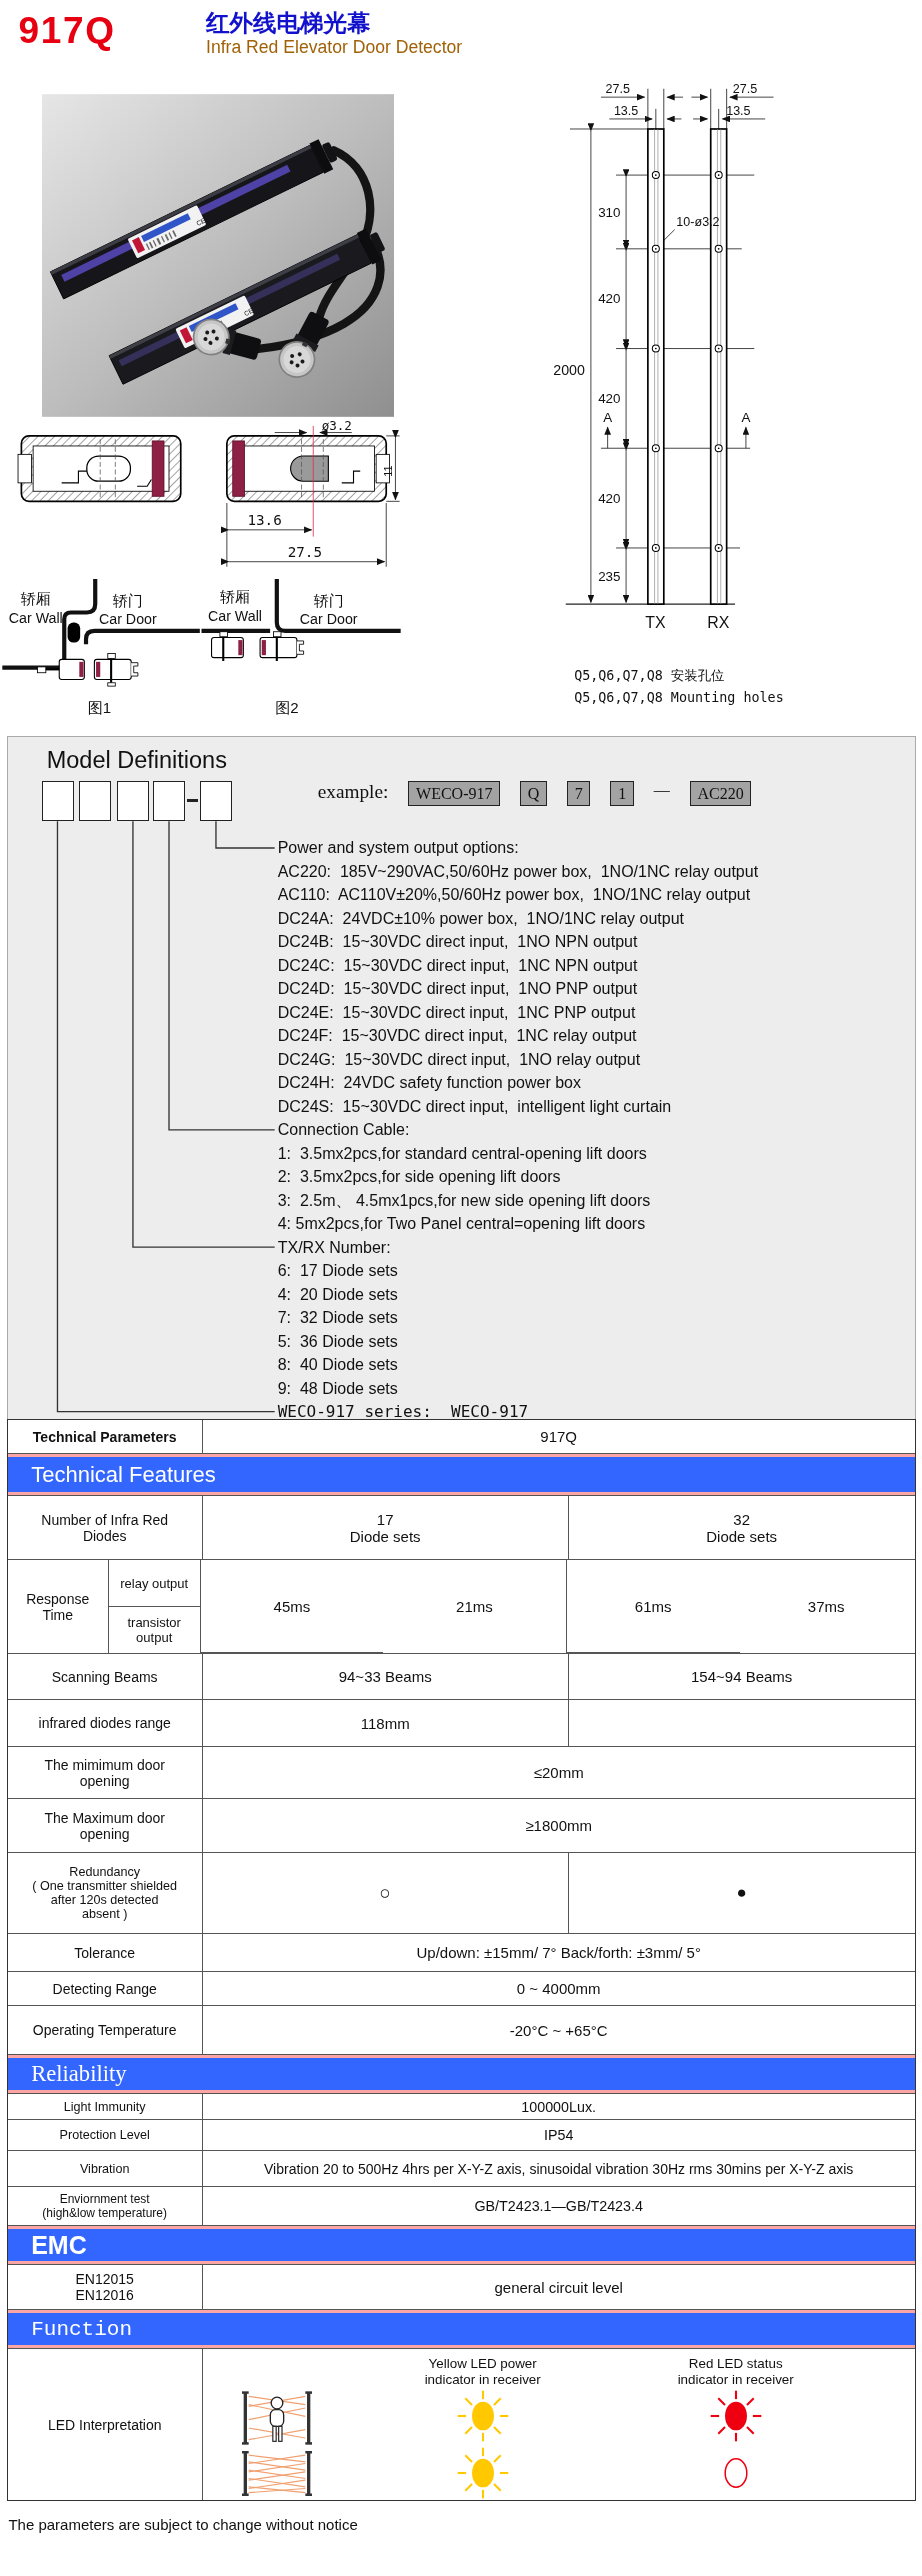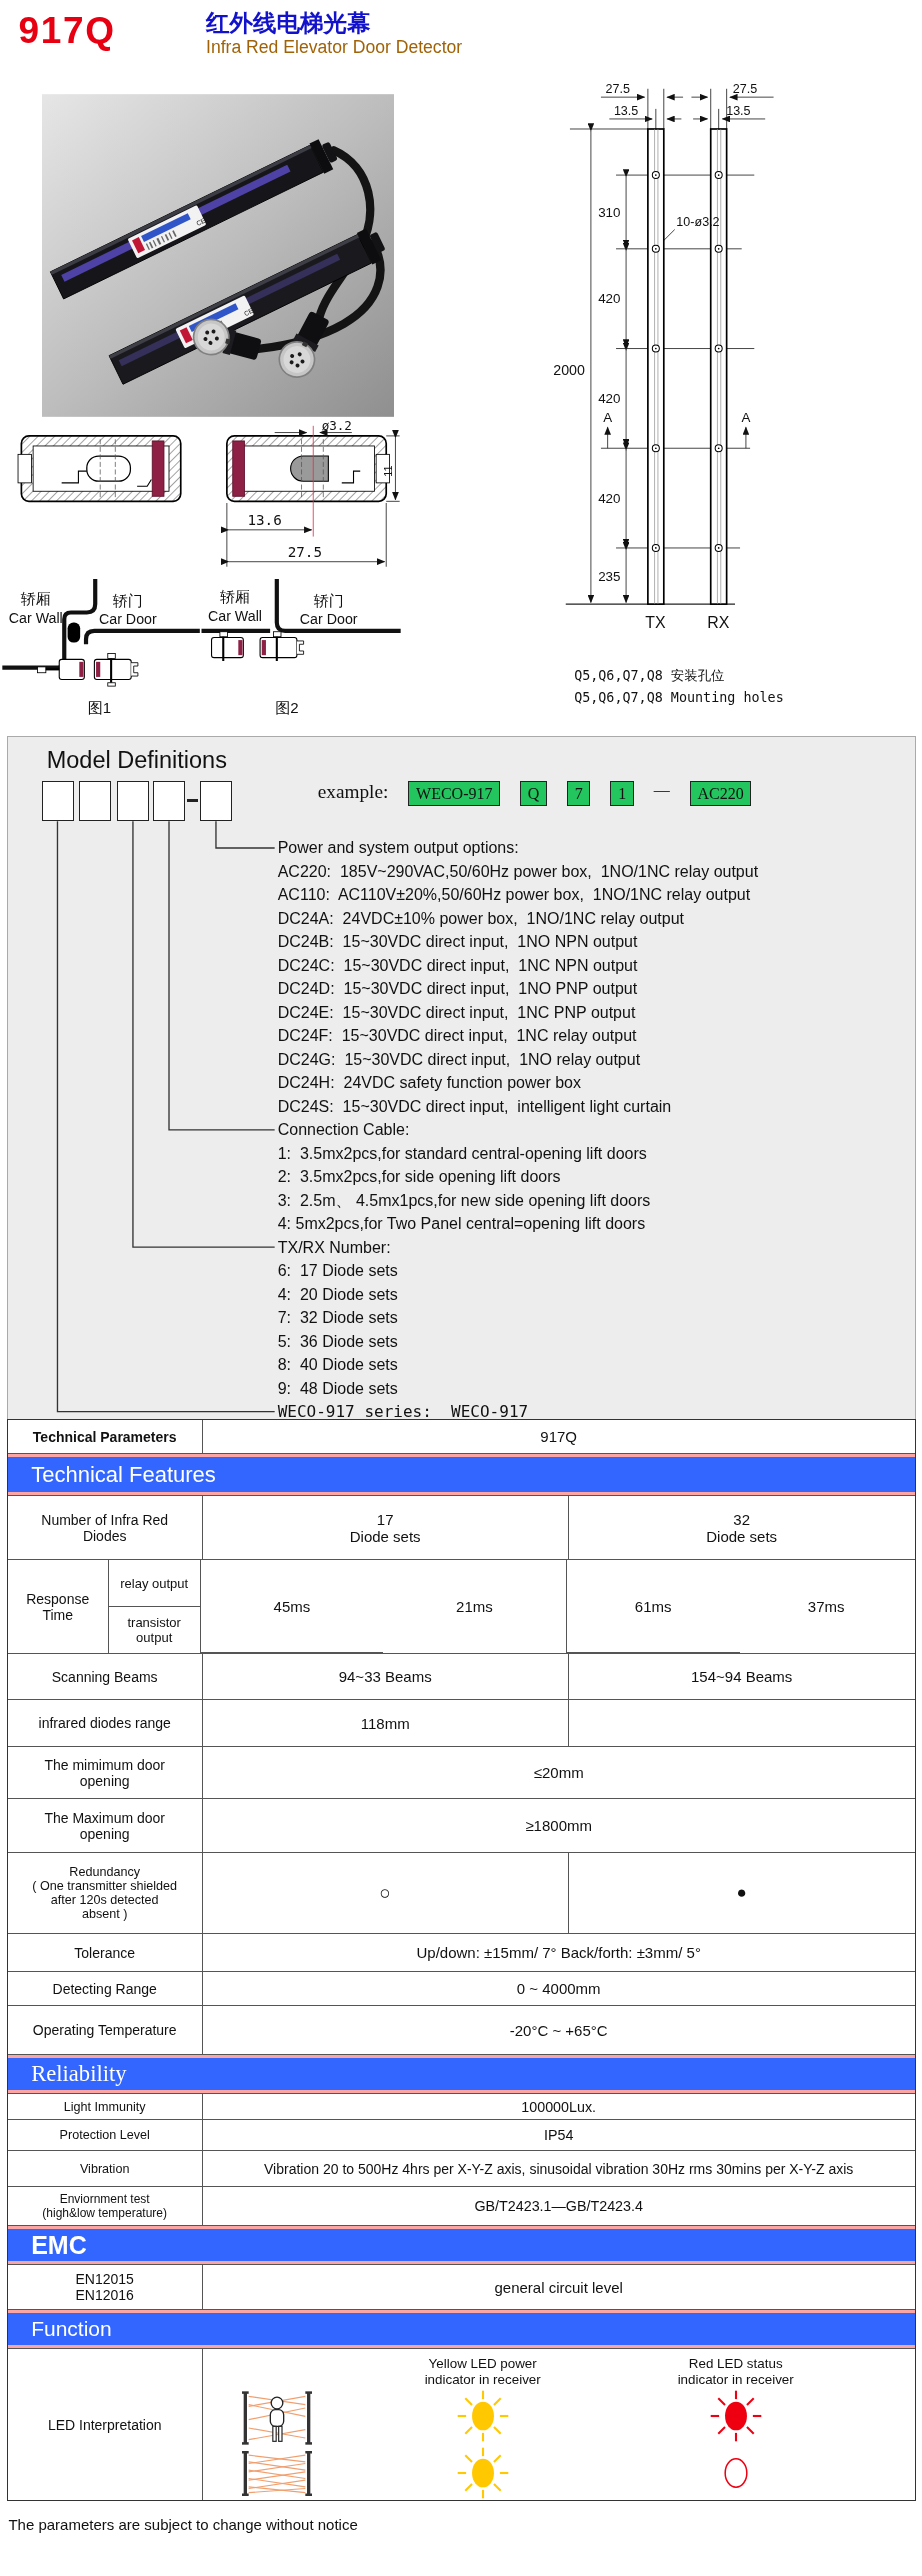--- a/index.html
+++ b/index.html
@@ -24,21 +24,21 @@
 
   
   #modelbox { position:absolute; left:6.7px; top:736px; width:909px; height:690px;
               background:#ededed; border:0.8px solid #aaa; }
   .md-title { position:absolute; left:39px; top:10px; font-size:23.5px; color:#111; }
   .md-sq { position:absolute; width:32px; height:40px; top:44px; background:#fff; border:1.7px solid #222; }
   .md-dash { position:absolute; top:62px; left:179px; width:11.7px; height:2.5px; background:#222; }
   #md-example { position:absolute; left:310px; top:44px; display:flex; align-items:flex-start; gap:20px;
                 font-family:"Liberation Serif","DejaVu Serif",serif; }
   .md-exlabel { font-size:19.3px; }
-  .md-exbox { border:1.7px solid #222; background:#22c55e; padding:2.5px 6.7px; font-size:16px; text-align:center; }
+  .md-exbox { border:1.7px solid #222; background:#a3a3a3; padding:2.5px 6.7px; font-size:16px; text-align:center; }
   .md-exdash { font-size:16px; }
   #md-lines { position:absolute; left:270px; top:99px; }
   .mline { height:23.5px; line-height:23.5px; font-size:16px; white-space:pre; color:#111; }
   #md-connect { position:absolute; left:0; top:0; pointer-events:none; }
 
   
   #ptable { position:absolute; left:6.7px; top:1419px; width:909px; border:1.7px solid #333; background:#fff; }
   .trow { display:flex; border-bottom:1.7px solid #555; align-items:stretch; }
   .trow:last-child { border-bottom:none; }
   .lcell { width:195px; border-right:1.7px solid #555; display:flex; align-items:center; justify-content:center;
@@ -46,21 +46,21 @@
   .vwide { flex:1; display:flex; align-items:center; justify-content:center; text-align:center; font-size:15px; padding:1.7px 6.7px; }
   .v2 { width:366px; border-right:1.7px solid #555; display:flex; align-items:center; justify-content:center; text-align:center; font-size:15px; }
   .v3 { width:346px; display:flex; align-items:center; justify-content:center; text-align:center; font-size:15px; }
   .ml { white-space:pre-line; }
   .bannerrow { background:#fca5a5; }
   .banner { height:100%; width:100%; background:#3366ff; color:#fff; display:flex; align-items:center; padding-left:23.5px; }
   .banner-pad { padding:3.4px 0; width:100%; height:100%; }
   .f-sans26 { font-size:22px; }
   .f-serif27 { font-family:"Liberation Serif","DejaVu Serif",serif; font-size:22.6px; }
   .f-sans24b { font-size:25px; font-weight:bold; }
-  .f-serif24 { font-family:Liberation Sans, sans-serif; font-size:21px; }
+  .f-serif24 { font-family:Liberation Mono, monospace; font-size:21px; }
   .bold { font-weight:bold; }
   .rt-main { width:101px; border-right:1.7px solid #555; display:flex; align-items:center; justify-content:center; text-align:center; font-size:14px; }
   .rt-subs { width:92px; border-right:1.7px solid #555; display:flex; flex-direction:column; }
   .rt-sub { flex:1; display:flex; align-items:center; justify-content:center; text-align:center; font-size:13px; border-bottom:1.7px solid #555; }
   .rt-sub:last-child { border-bottom:none; }
   .stack2 { display:flex; flex-direction:row; }
   .stack2 > div { flex:1; display:flex; align-items:center; justify-content:center; border-bottom:1.7px solid #555; font-size:15px; }
   .stack2 > div:last-child { border-bottom:none; }
   .circle-open { font-size:18.5px; }
   .circle-filled { font-size:17px; }

